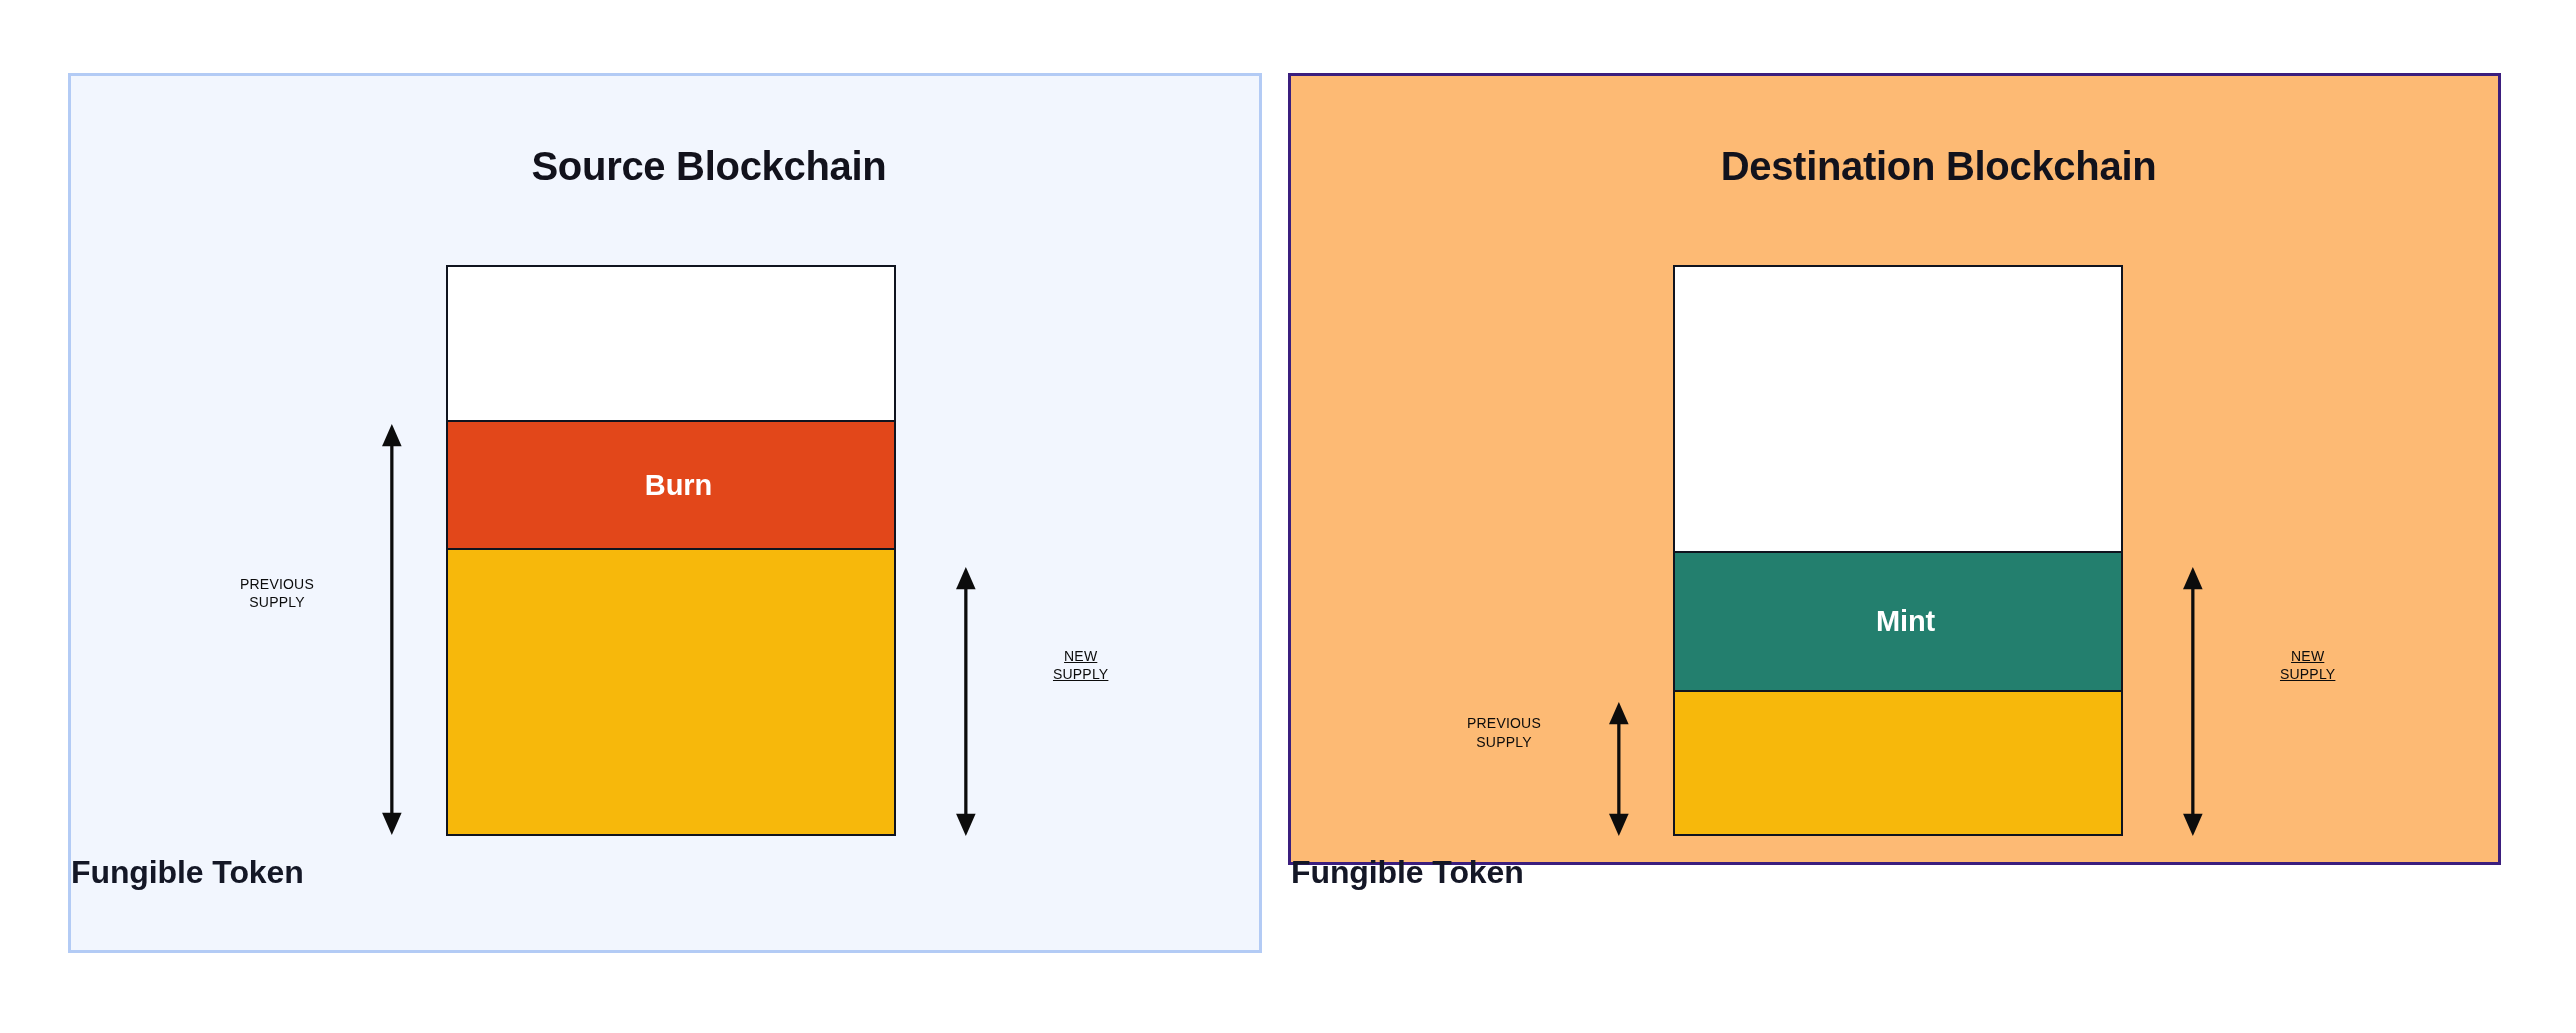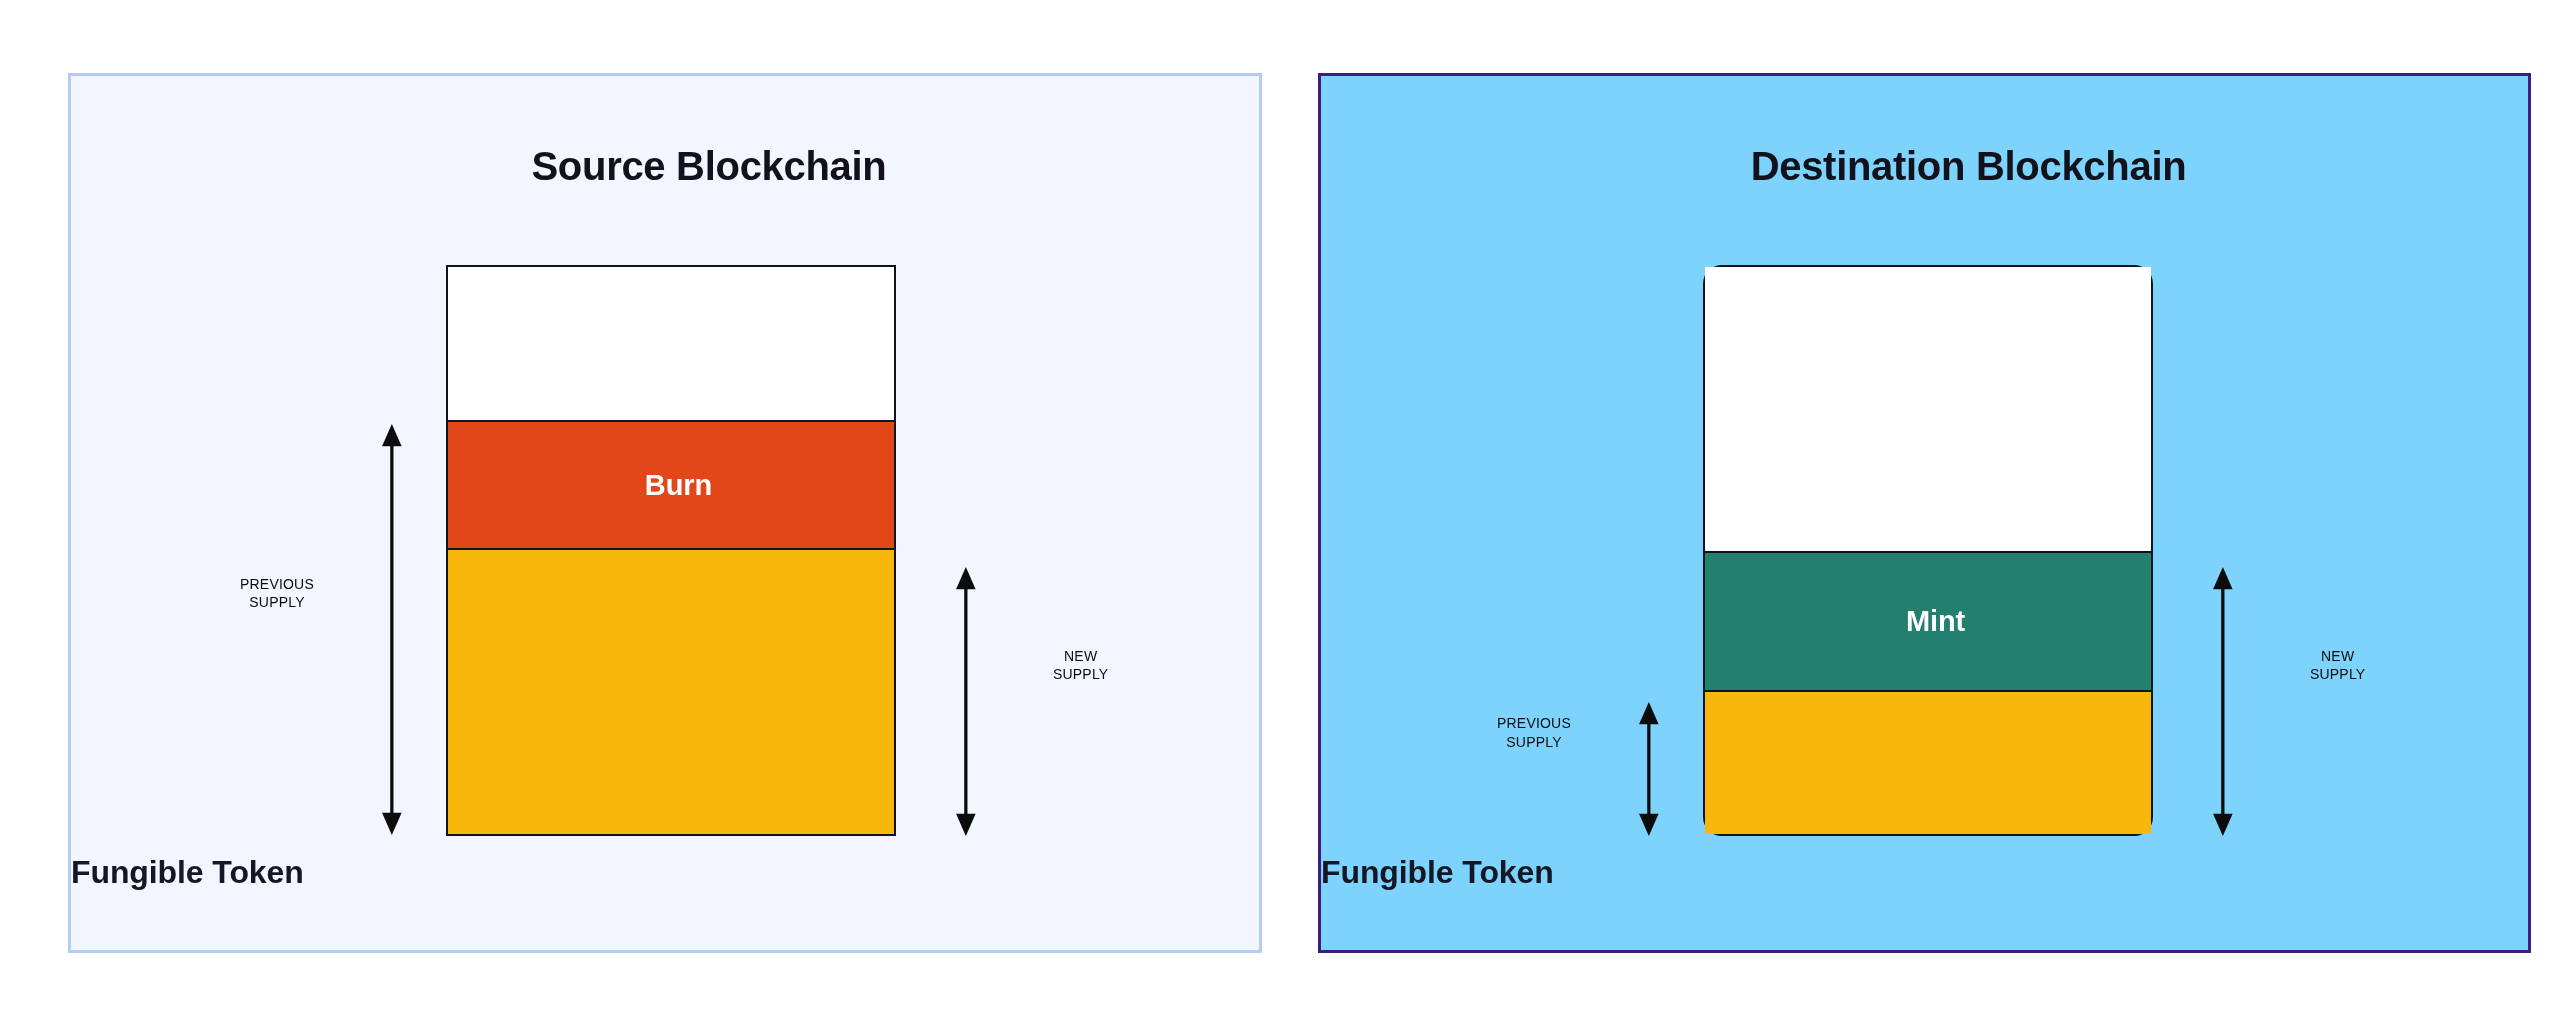--- a/index.html
+++ b/index.html
@@ -29,25 +29,25 @@
   }
   .panel-source {
     left: 68px;
     top: 73px;
     width: 1194px;
     height: 880px;
     background: #f2f6fe;
     border: 3.3px solid #b3cbf5;
   }
   .panel-destination {
-    left: 1318px;
+    left: 1288px;
     top: 73px;
     width: 1213px;
-    height: 880px;
-    background: #7dd3fc;
+    height: 792px;
+    background: #fdba74;
     border: 3.3px solid #3b1e7e;
   }
 
   
   .panel-title {
     position: absolute;
     left: 0;
     width: 100%;
     text-align: center;
     top: 68px;
@@ -83,21 +83,20 @@
     left: 375px;
     top: 189px;
     width: 450px;
     height: 571px;
   }
   .bar-destination {
     left: 382px;
     top: 189px;
     width: 450px;
     height: 571px;
-    border-radius: 19px;
   }
 
   .seg {
     position: relative;
     box-sizing: border-box;
     display: flex;
     align-items: center;
     justify-content: center;
     width: 100%;
     padding-left: 15px;
@@ -148,20 +147,21 @@
   }
   .measure-label.to-left {
     right: 100%;
     margin-right: 22px;
     width: 170px;
   }
   .measure-label.to-right {
     left: 100%;
     margin-left: 22px;
     width: 170px;
+    text-decoration: underline;
   }
 </style>
 </head>
 <body>
 
 <div class="stage">
 
   <div class="panel panel-source">
 
     <div class="panel-title">Source Blockchain</div>

